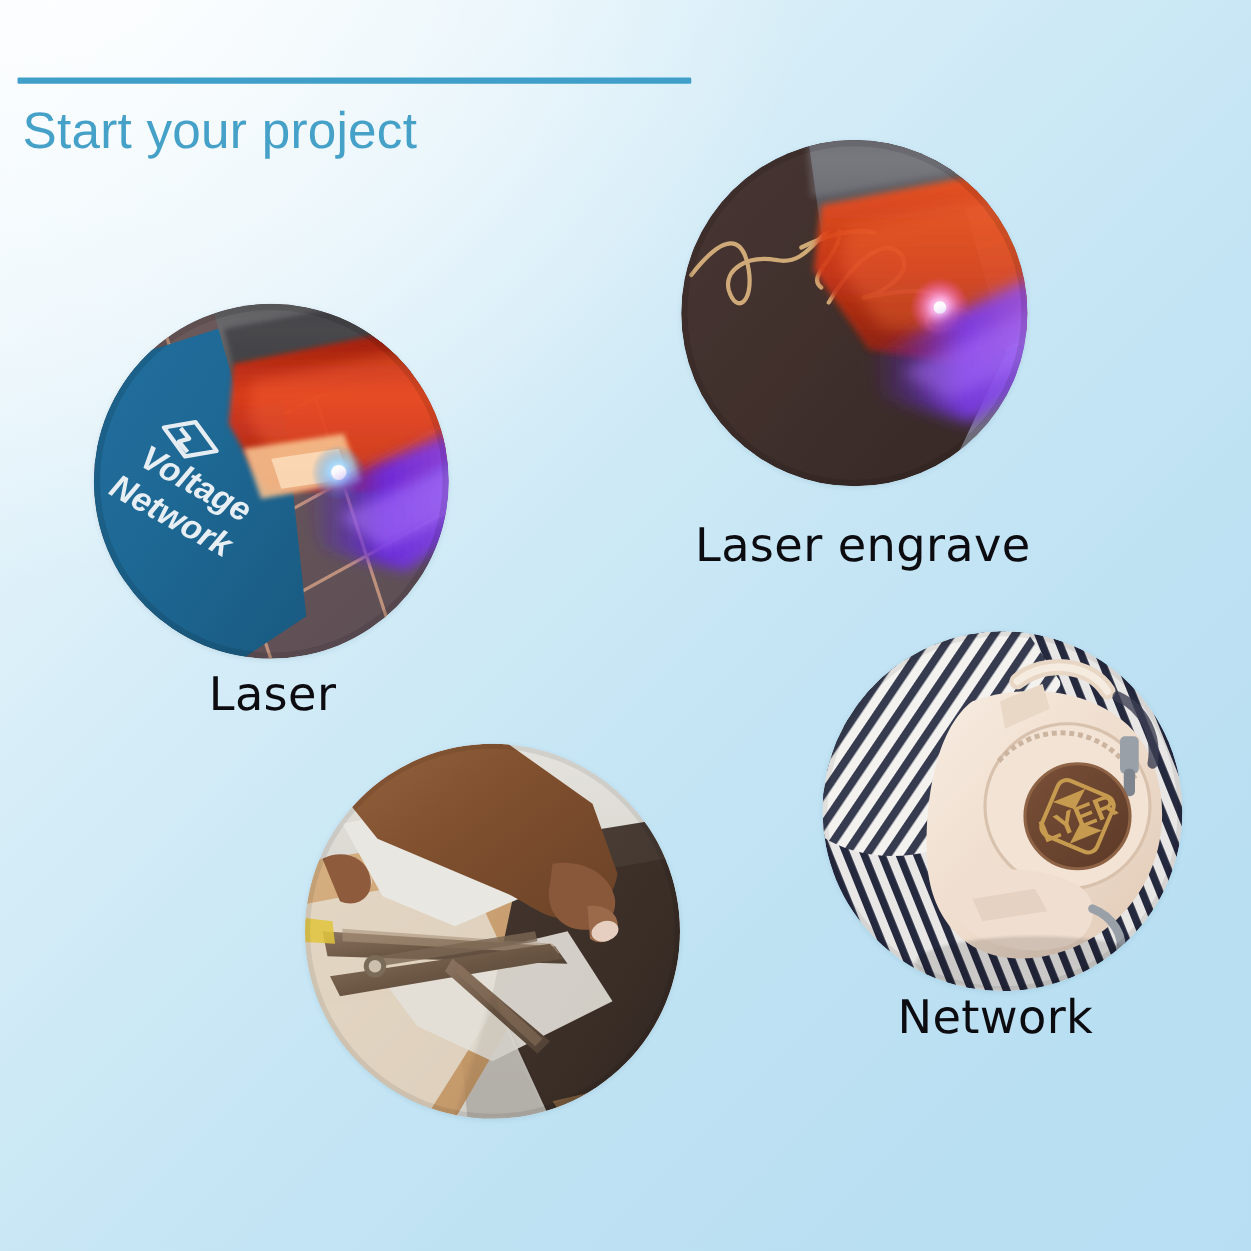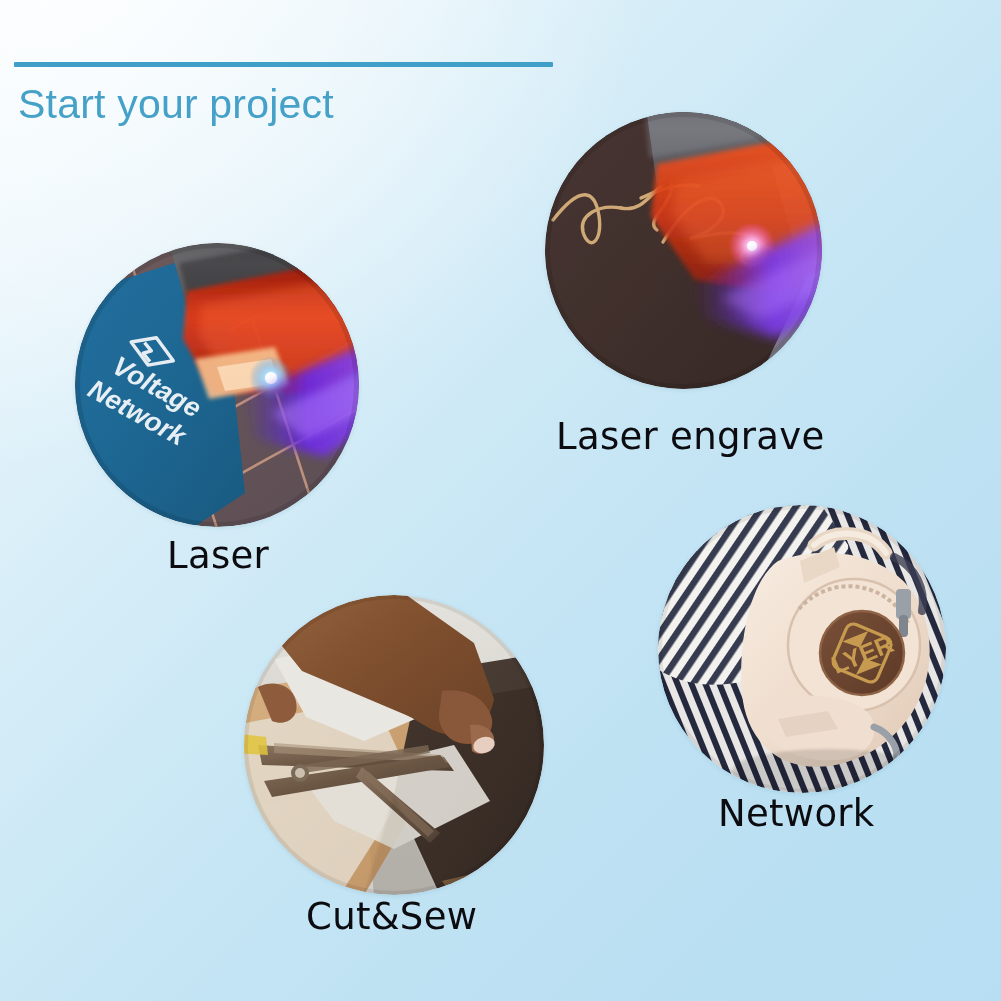--- a/index.html
+++ b/index.html
@@ -354,21 +354,20 @@
             <circle cx="56" cy="178" r="9" fill="#7a6a58"></circle>
             <circle cx="56" cy="178" r="5" fill="#cdbfae"></circle>
             <path d="M-12 138 L22 142 L24 160 L-12 158 Z" fill="#e0c43c" opacity="0.85"></path>
           </g>
 
           <path d="M150 200 L196 300 L120 300 Z" fill="#000" opacity="0.07" filter="url(#blur3s)"></path>
           <circle cx="150" cy="150" r="150" fill="none" stroke="rgba(0,0,0,0.08)" stroke-width="8"></circle>
         </g>
       </svg>
     </div>
-    <div class="step-label">Cut&amp;Sew</div>
   </div>
 
   <div class="step" id="step-finished">
     <div class="photo">
       <svg viewBox="0 0 288 288" aria-hidden="true">
         <defs>
           <clipPath id="c4">
               <circle cx="144" cy="144" r="144"></circle>
             </clipPath>
           <pattern id="stripeP" width="14" height="14" patternUnits="userSpaceOnUse" patternTransform="rotate(34)">

